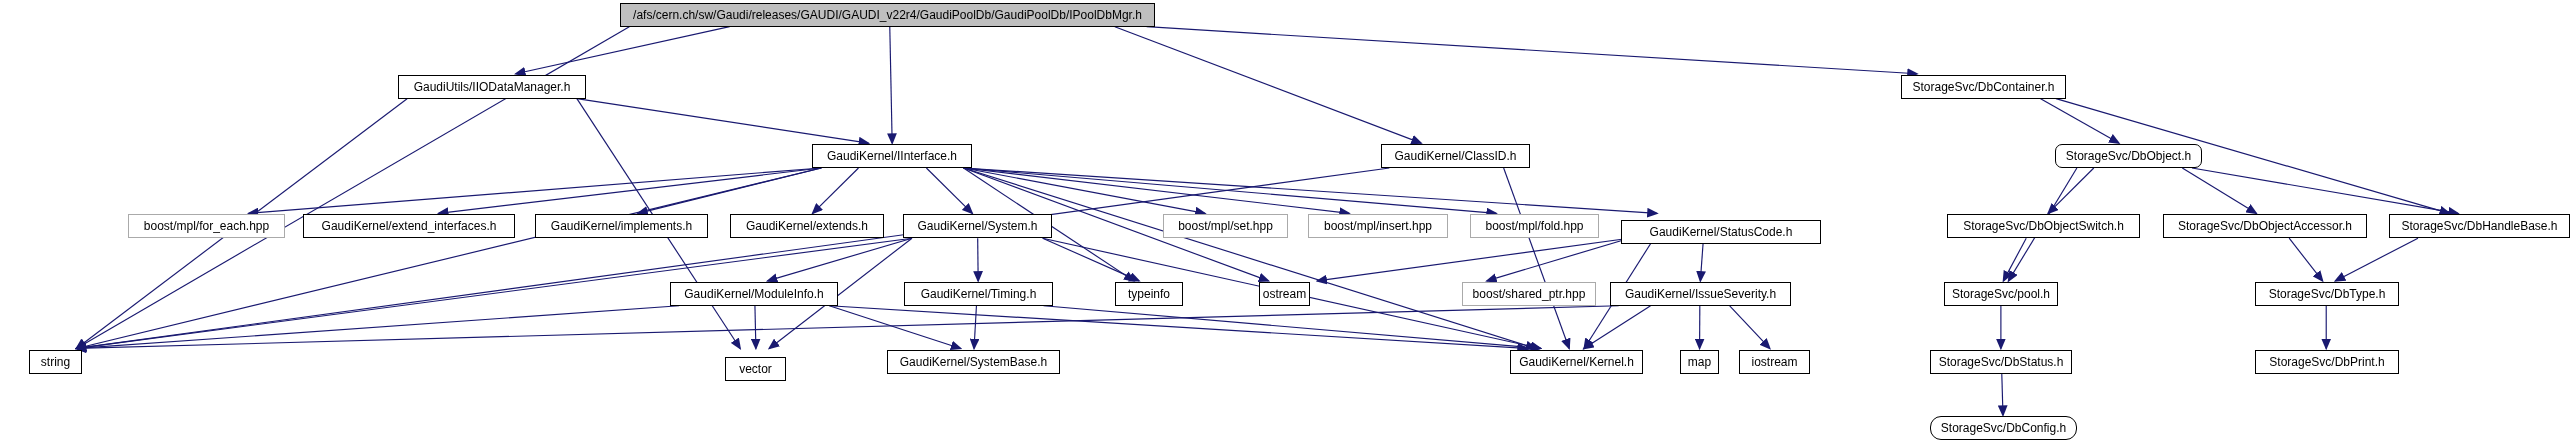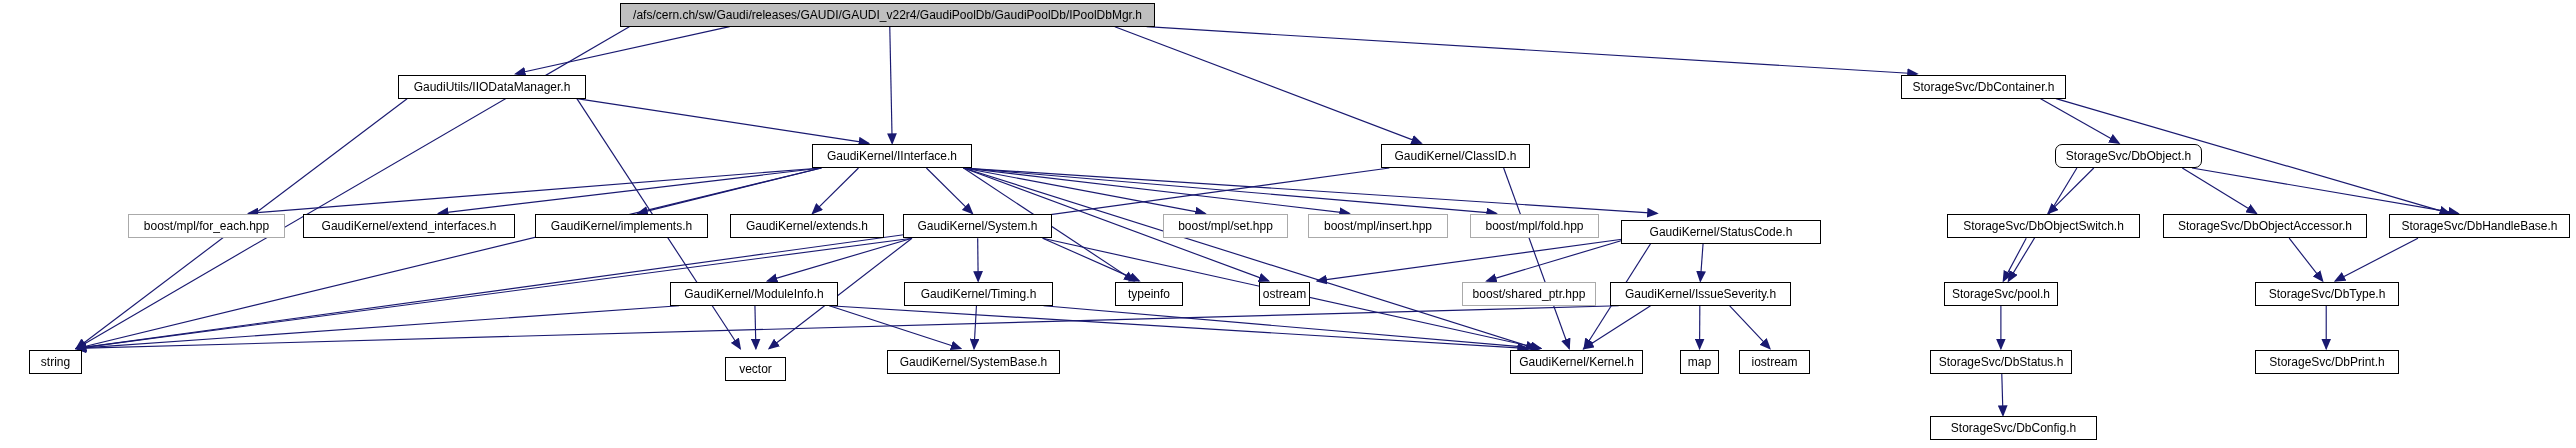--- a/index.html
+++ b/index.html
@@ -137,15 +137,15 @@
     <div class="node" style="left: 1944px; top: 282px; width: 114px;">StorageSvc/pool.h</div>
     <div class="node" style="left: 2255px; top: 282px; width: 144px;">StorageSvc/DbType.h</div>
     <div class="node" style="left: 29px; top: 350px; width: 53px;">string</div>
     <div class="node" style="left: 725px; top: 357px; width: 61px;">vector</div>
     <div class="node" style="left: 887px; top: 350px; width: 173px;">GaudiKernel/SystemBase.h</div>
     <div class="node" style="left: 1510px; top: 350px; width: 133px;">GaudiKernel/Kernel.h</div>
     <div class="node" style="left: 1680px; top: 350px; width: 39px;">map</div>
     <div class="node" style="left: 1739px; top: 350px; width: 71px;">iostream</div>
     <div class="node" style="left: 1930px; top: 350px; width: 142px;">StorageSvc/DbStatus.h</div>
     <div class="node" style="left: 2255px; top: 350px; width: 144px;">StorageSvc/DbPrint.h</div>
-    <div class="node" style="left: 1930px; top: 416px; width: 167px;">StorageSvc/DbConfig.h</div>
+    <div class="node" style="left: 1930px; top: 416px; width: 147px; border-radius: 11px;">StorageSvc/DbConfig.h</div>
   </div>
 
 
 </body></html>

